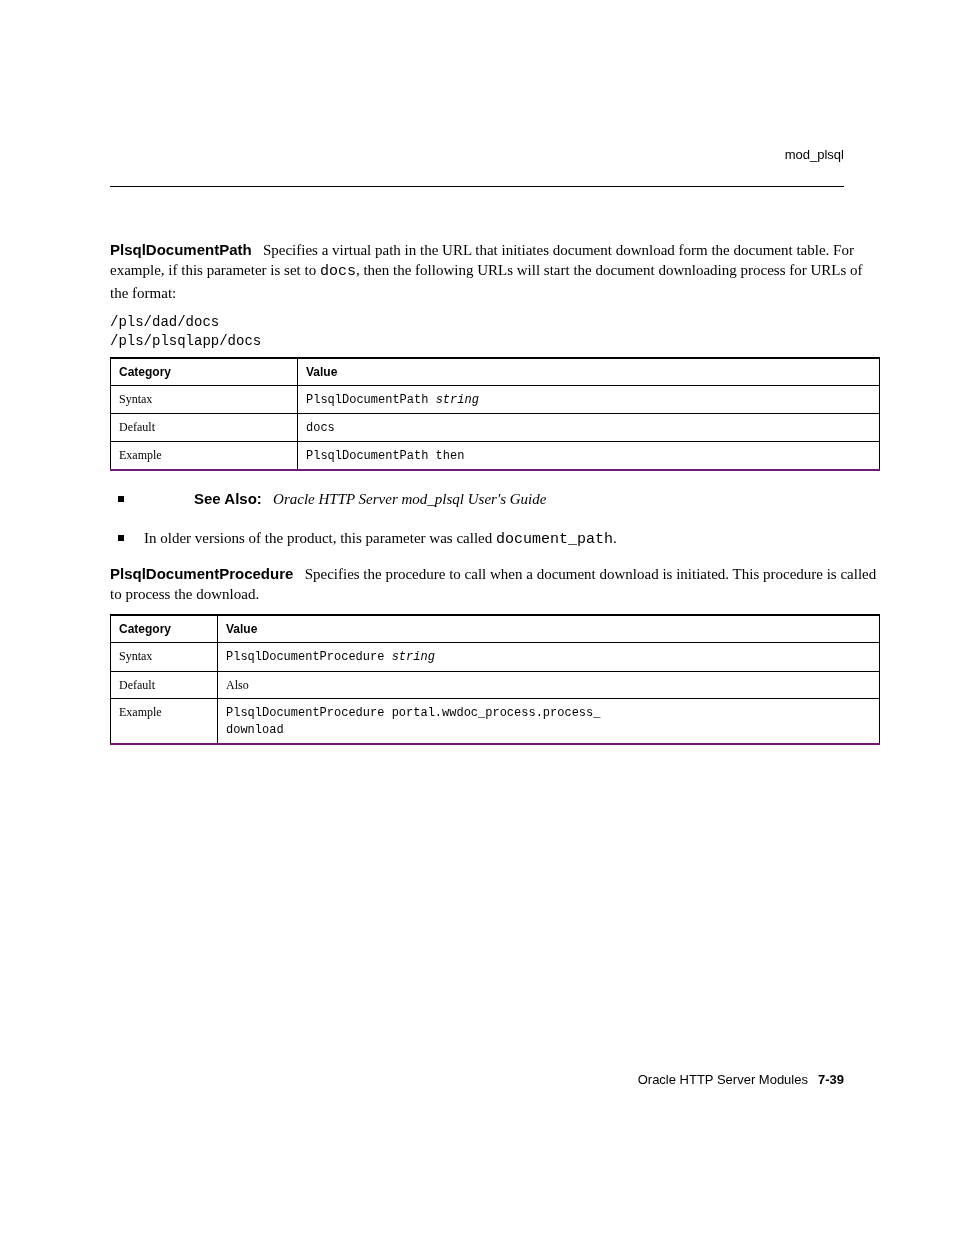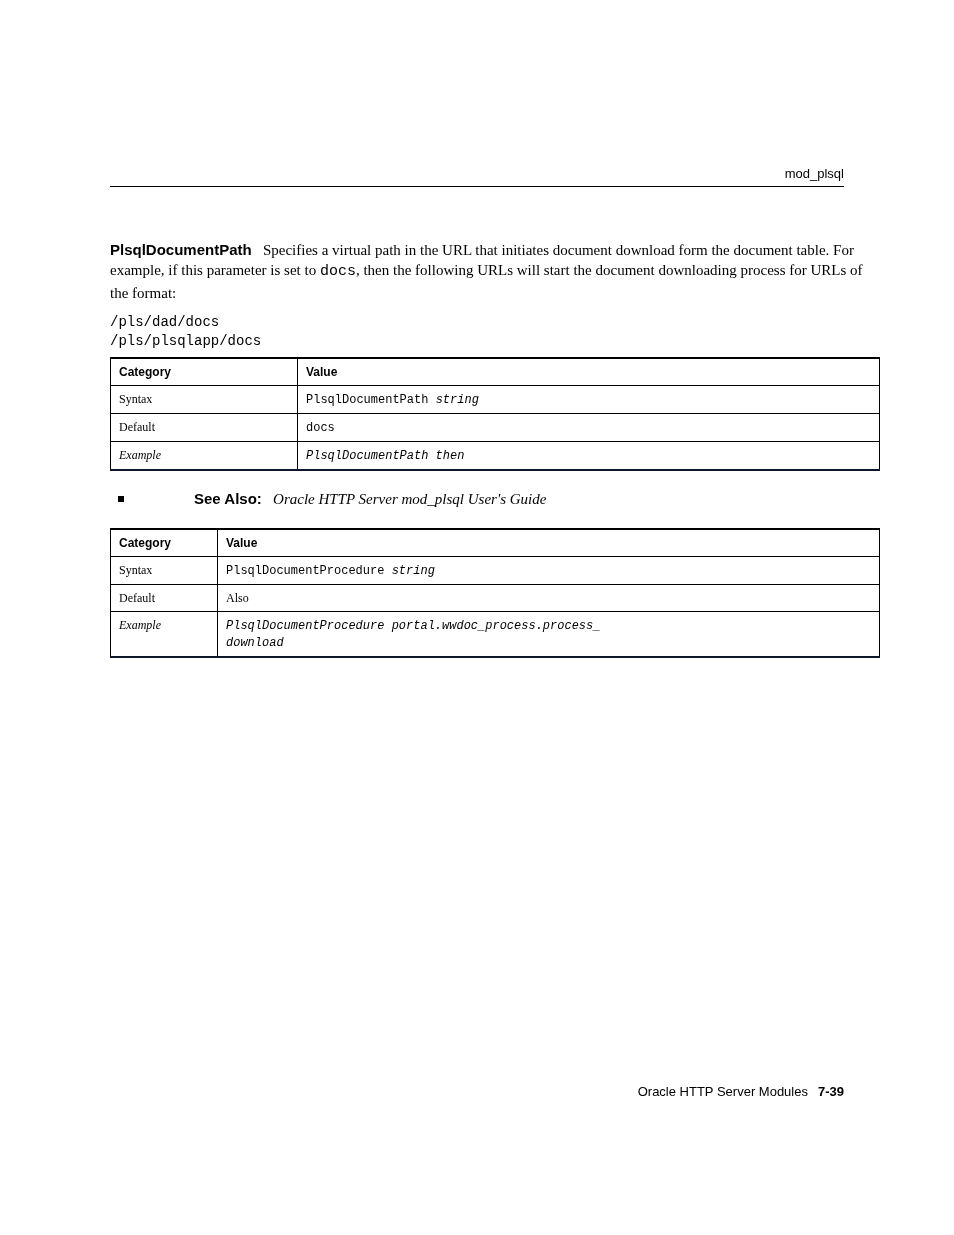--- a/index.html
+++ b/index.html
@@ -11,21 +11,21 @@
     width: 954px;
     height: 1235px;
     position: relative;
     box-sizing: border-box;
   }
   .page {
     padding: 160px 74px 0 110px;
   }
   .header-right {
     position: absolute;
-    top: 166px;
+    top: 147px;
     right: 110px;
     font-family: Arial, Helvetica, sans-serif;
     font-size: 13px;
   }
   .hr {
     position: absolute;
     top: 186px;
     left: 110px;
     right: 110px;
     border-top: 1px solid #000;
@@ -63,22 +63,21 @@
     padding: 5px 8px;
     text-align: left;
     vertical-align: top;
   }
   table.param th {
     font-family: Arial, Helvetica, sans-serif;
     font-weight: bold;
     border-top: 2px solid #000;
   }
   table.param tr:last-child td {
-    border-bottom: 2px solid #0f172a;
-    font-style: italic;
+    border-bottom: 2px solid #701a75;
   }
   table.param tr:first-child th {
     border-top: 2px solid #000;
   }
   .col-cat { width: 170px; }
   .col-cat-narrow { width: 90px; }
   .italic { font-style: italic; }
   ul.square {
     list-style: none;
     padding: 0;
@@ -100,21 +99,21 @@
   }
   .seealso {
     margin: 14px 0 18px 50px;
   }
   .seealso-label {
     font-family: Arial, Helvetica, sans-serif;
     font-weight: bold;
   }
   .footer {
     position: absolute;
-    bottom: 136px;
+    bottom: 148px;
     right: 110px;
     font-family: Arial, Helvetica, sans-serif;
     font-size: 13px;
   }
   .footer .pgnum {
     font-weight: bold;
     margin-left: 10px;
   }
 </style>
 </head>
@@ -154,22 +153,28 @@
     </tbody>
       </table>
 
 
     <ul class="square">
       <li>
         <div class="seealso">
           <span class="seealso-label">See Also:</span>&nbsp;&nbsp;&nbsp;<span class="italic">Oracle HTTP Server mod_plsql User's Guide</span>
         </div>
       </li>
+      <li>
+        <span>In older versions of the product, this parameter was called </span><span class="mono">document_path</span><span>.</span>
+      </li>
     </ul>
 
+    <p class="para">
+      <span class="runin-head">PlsqlDocumentProcedure</span>&nbsp;&nbsp;&nbsp;<span>Specifies the procedure to call when a document download is initiated. This procedure is called to process the download.</span>
+    </p>
 
     <table class="param">
       <tbody>
           <tr>
         <th class="col-cat-narrow">Category</th>
         <th>Value</th>
       </tr>
       <tr>
         <td>Syntax</td>
         <td><span class="mono">PlsqlDocumentProcedure </span><span class="mono italic">string</span></td>

